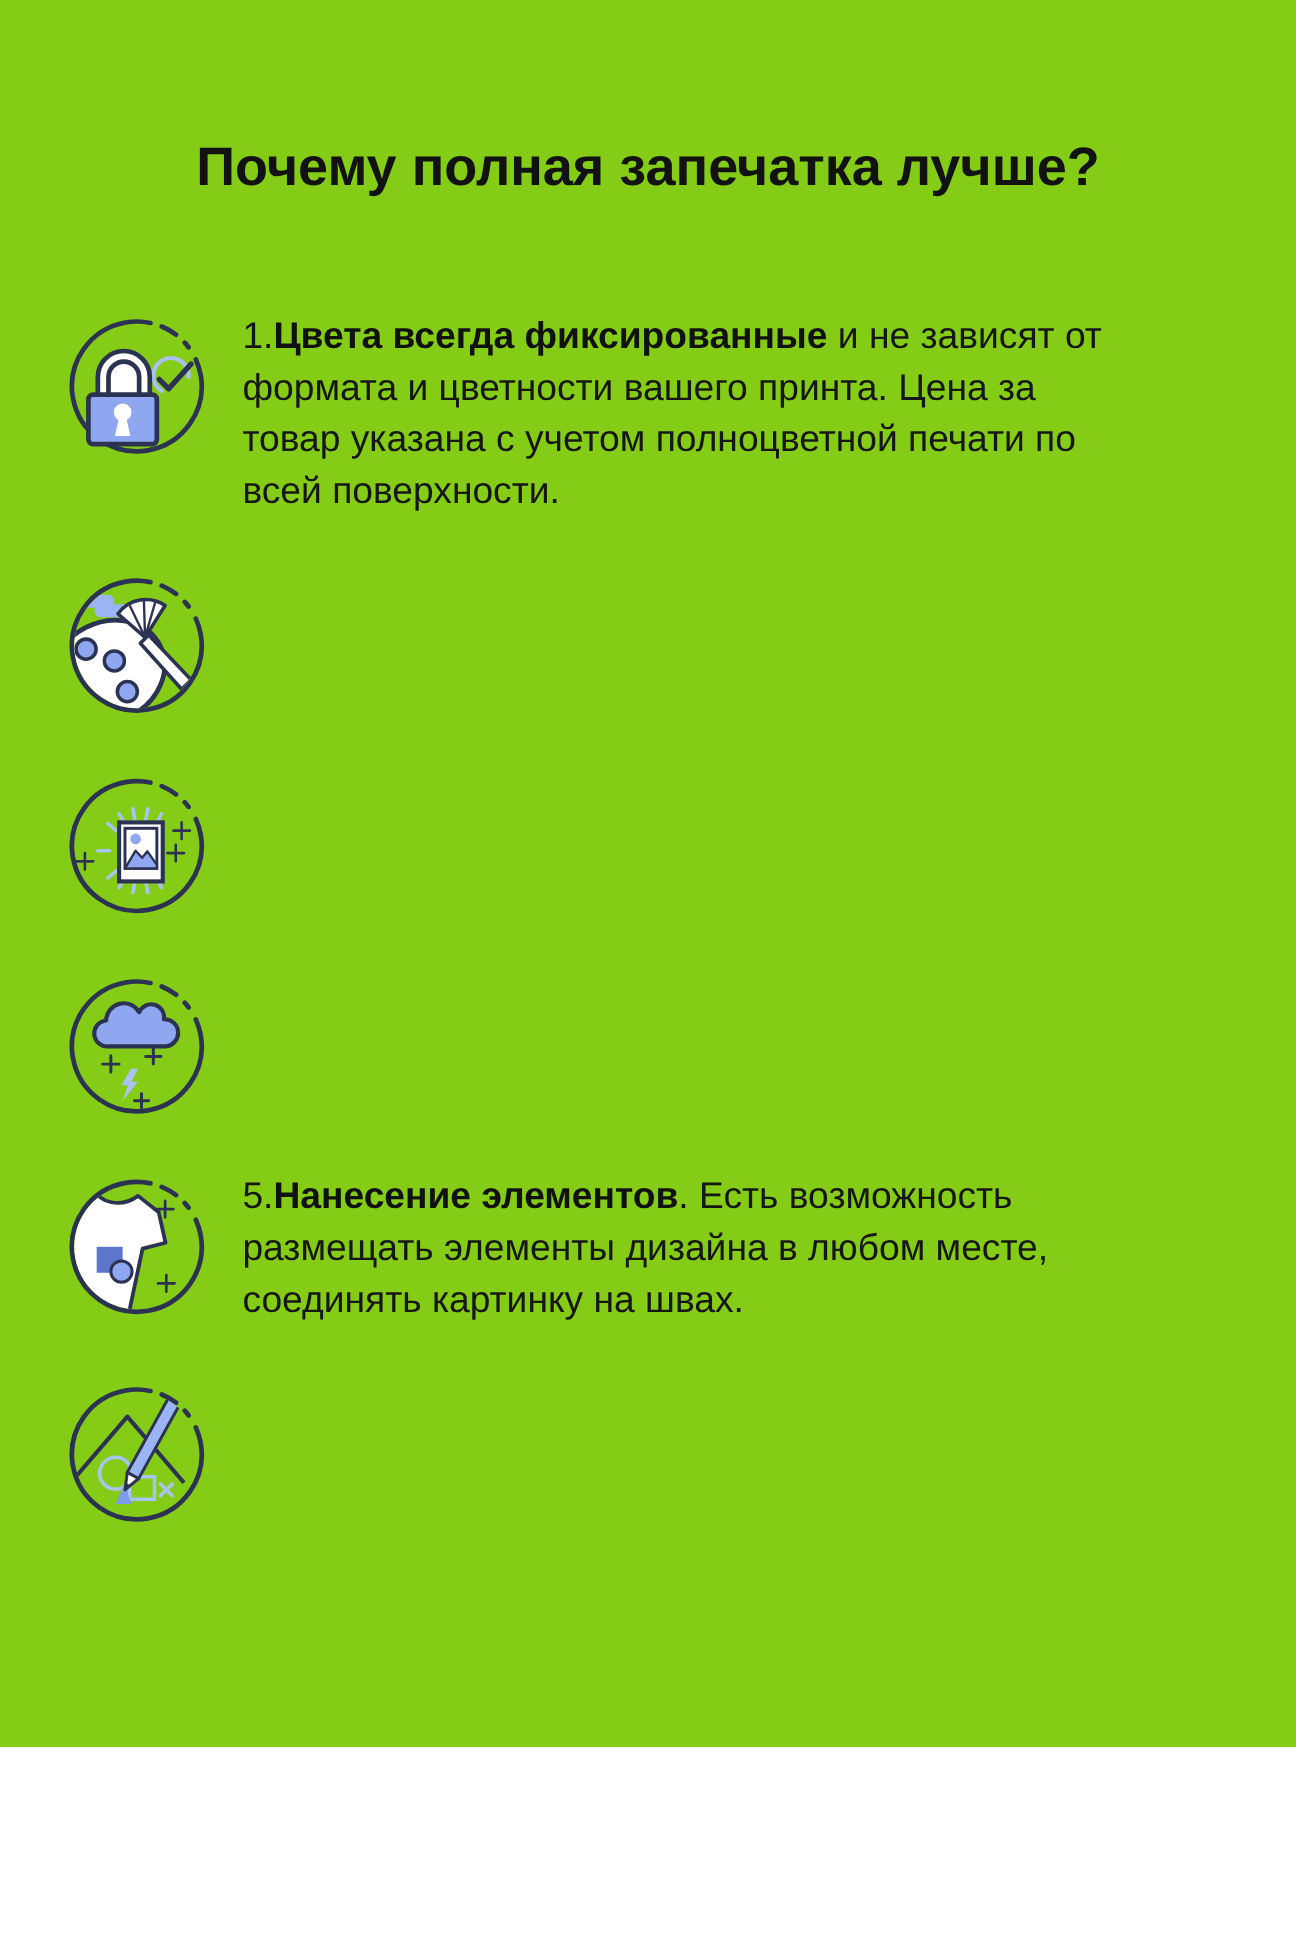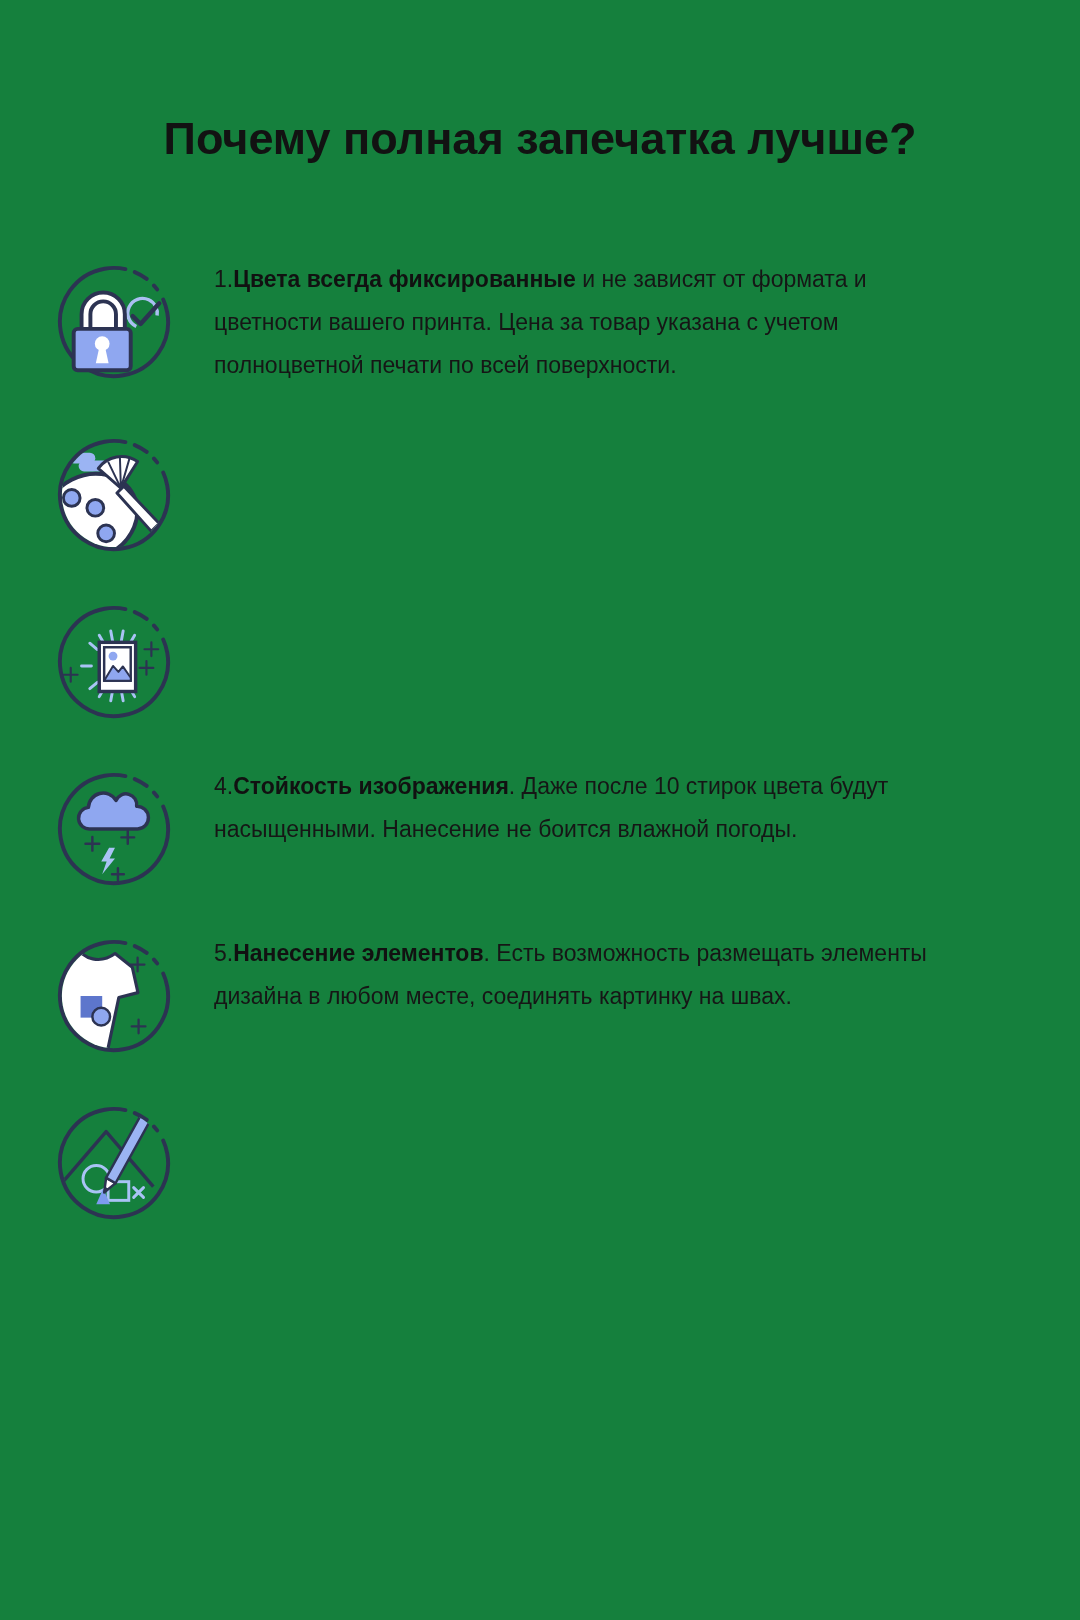--- a/index.html
+++ b/index.html
@@ -1,22 +1,22 @@
 <!DOCTYPE html>
 <html><head>
 <meta charset="utf-8">
 <style>
   * { margin: 0; padding: 0; box-sizing: border-box; }
   html, body { background: #ffffff; }
   body { font-family: "Liberation Sans", "DejaVu Sans", sans-serif; }
   .page {
     position: relative;
     width: 1080px;
-    height: 1620px;
-    background: #15803d;
+    height: 1456px;
+    background: #84cc16;
     overflow: hidden;
   }
   .page-title {
     padding-top: 112px;
     margin-bottom: 92px;
     text-align: center;
     font-size: 45px;
     line-height: 1.2;
     font-weight: 700;
     color: #121212;
@@ -31,25 +31,24 @@
   .icon-wrap {
     flex: 0 0 118px;
     width: 118px;
     height: 118px;
     margin-top: 5px;
     margin-right: 29px;
   }
   .icon-wrap svg { width: 118px; height: 118px; display: block; }
   .feature-text {
     width: 725px;
-    font-size: 23px;
+    font-size: 31px;
     line-height: 43px;
     color: #161616;
     font-weight: 400;
-    margin-left: 12px;
   }
   .feature-text b { font-weight: 700; color: #111111; }
 </style>
 </head>
 <body>
 
 <div class="page">
 
   <h1 class="page-title">Почему полная запечатка лучше?</h1>
 
@@ -131,21 +130,20 @@
           <circle cx="60" cy="60" r="55" fill="none" stroke="#2c3352" stroke-width="4" stroke-linecap="round" stroke-dasharray="280 10 14 10 5 12 15" transform="rotate(-10 60 60)"></circle>
           <path d="M36 60 a11 11 0 0 1 -2 -22 a15 15 0 0 1 28 -7 a11 11 0 0 1 21 6 a11.5 11.5 0 0 1 1 23 z" fill="#8fa7f0" stroke="#2c3352" stroke-width="3.5" stroke-linejoin="round"></path>
           <g stroke="#2c3352" stroke-width="2.5" stroke-linecap="round">
             <path d="M38 68 v14 M31 75 h14"></path>
             <path d="M74 62 v13 M67.5 68.5 h13"></path>
             <path d="M64 100 v12 M58 106 h12"></path>
           </g>
           <path d="M55 79 L47 93 H52.5 L48 106 L61 90 H55.5 L61 79 Z" fill="#a9c3f5"></path>
         </svg>
       </div>
-      <p class="feature-text"><span>4.</span><b>Стойкость изображения</b><span>. Даже после 10 стирок цвета будут насыщенными. Нанесение не боится влажной погоды.</span></p>
     </div>
 
     <div class="feature-row">
       <div class="icon-wrap">
         <svg viewBox="0 0 120 120">
           <defs>
               <clipPath id="c5">
                 <circle cx="60" cy="60" r="53"></circle>
               </clipPath>
             </defs>

